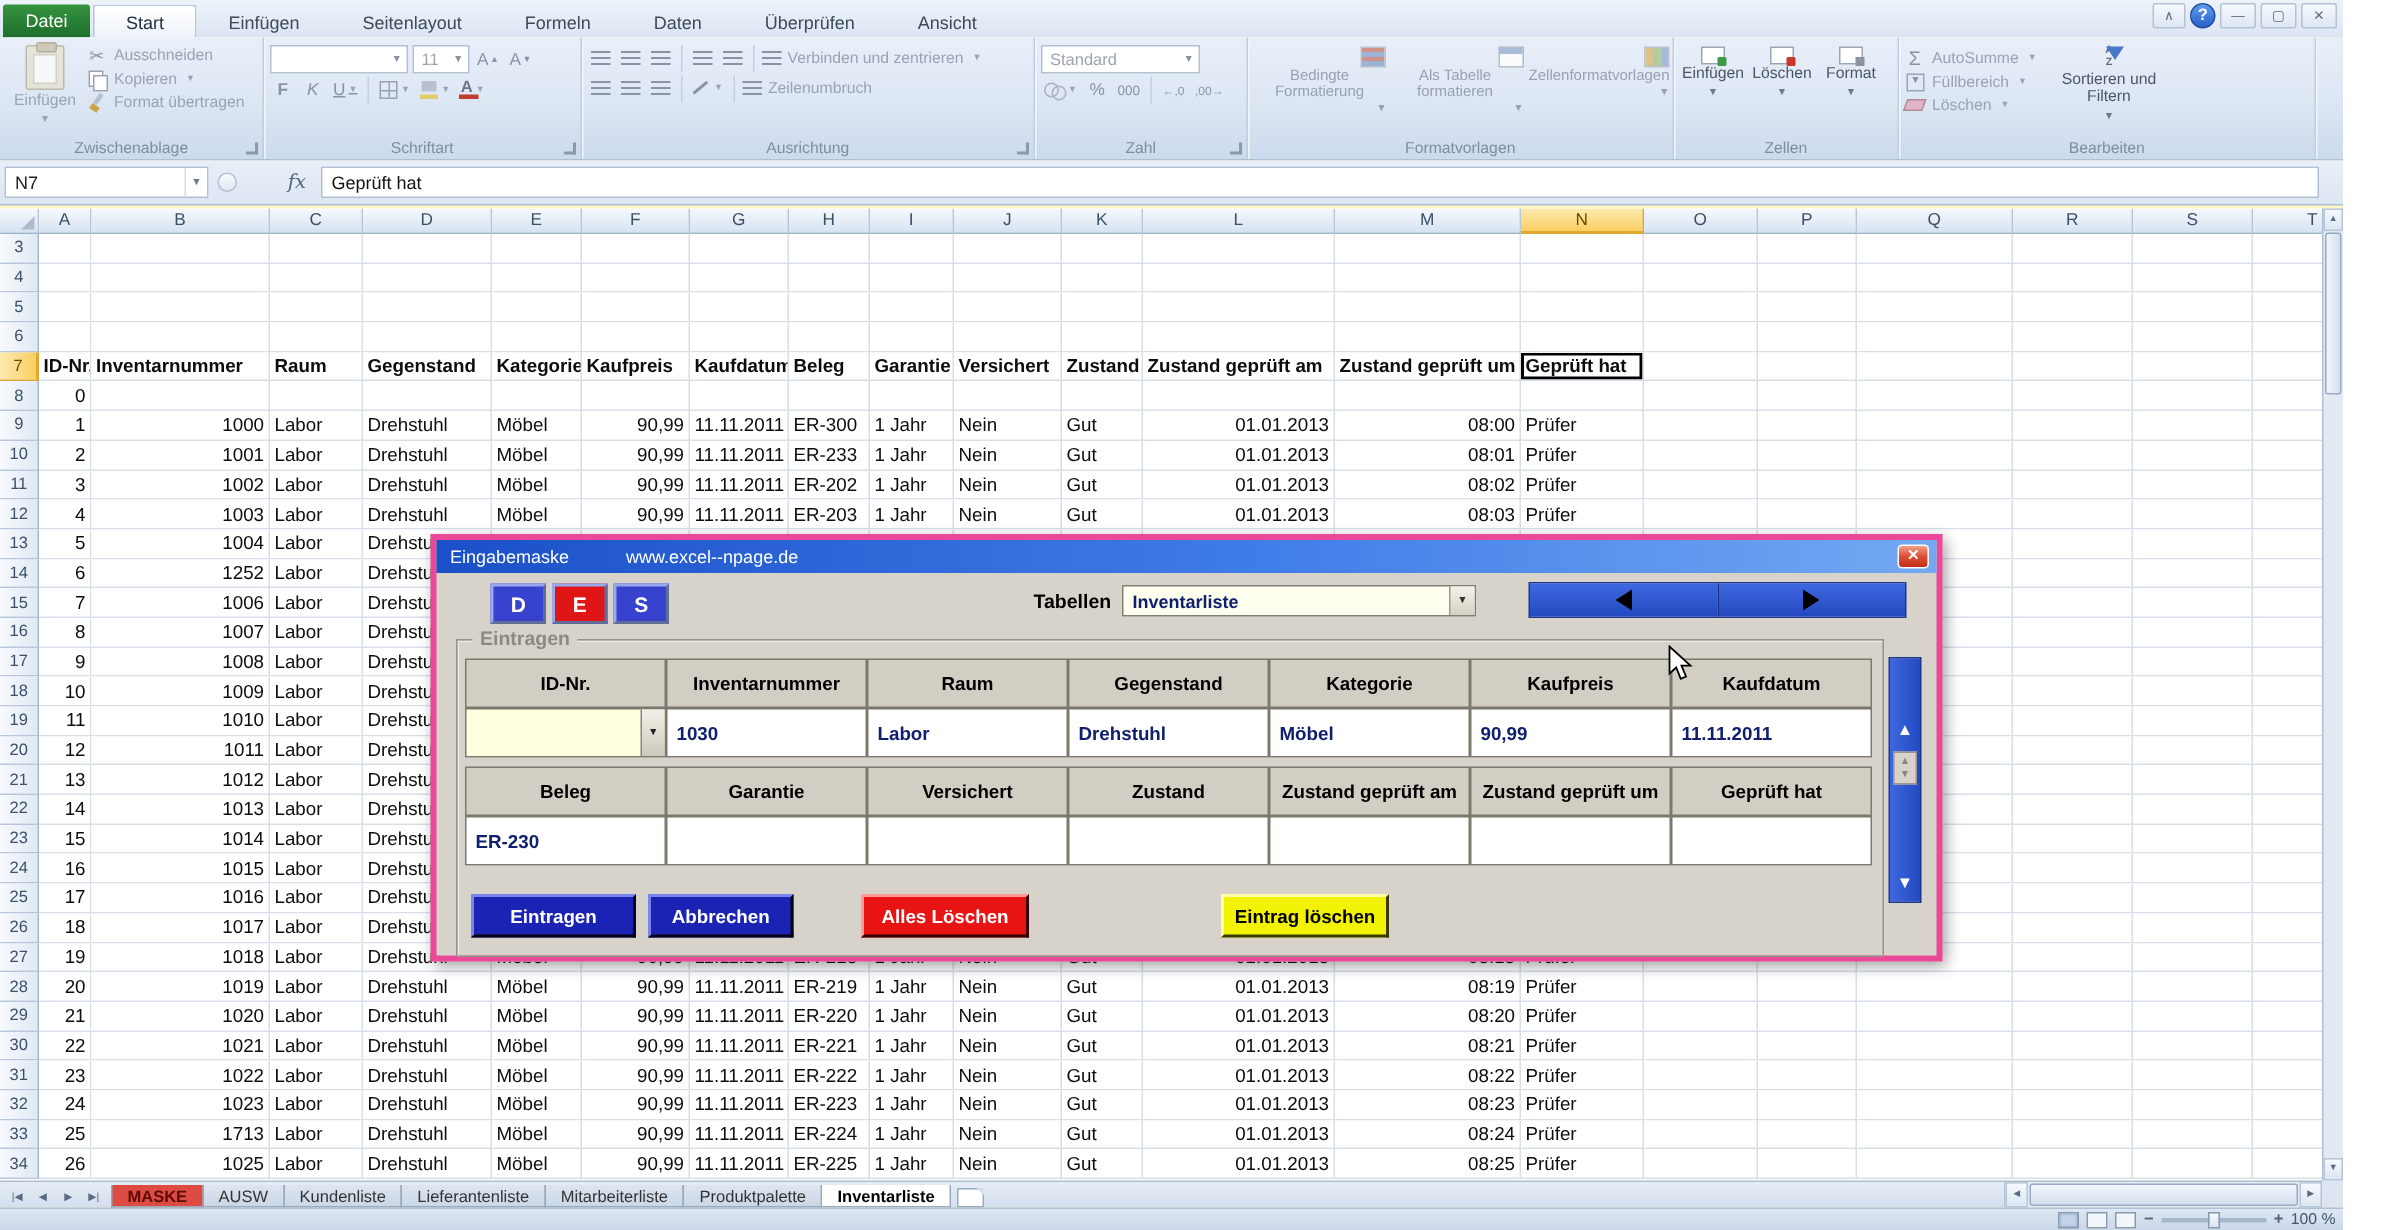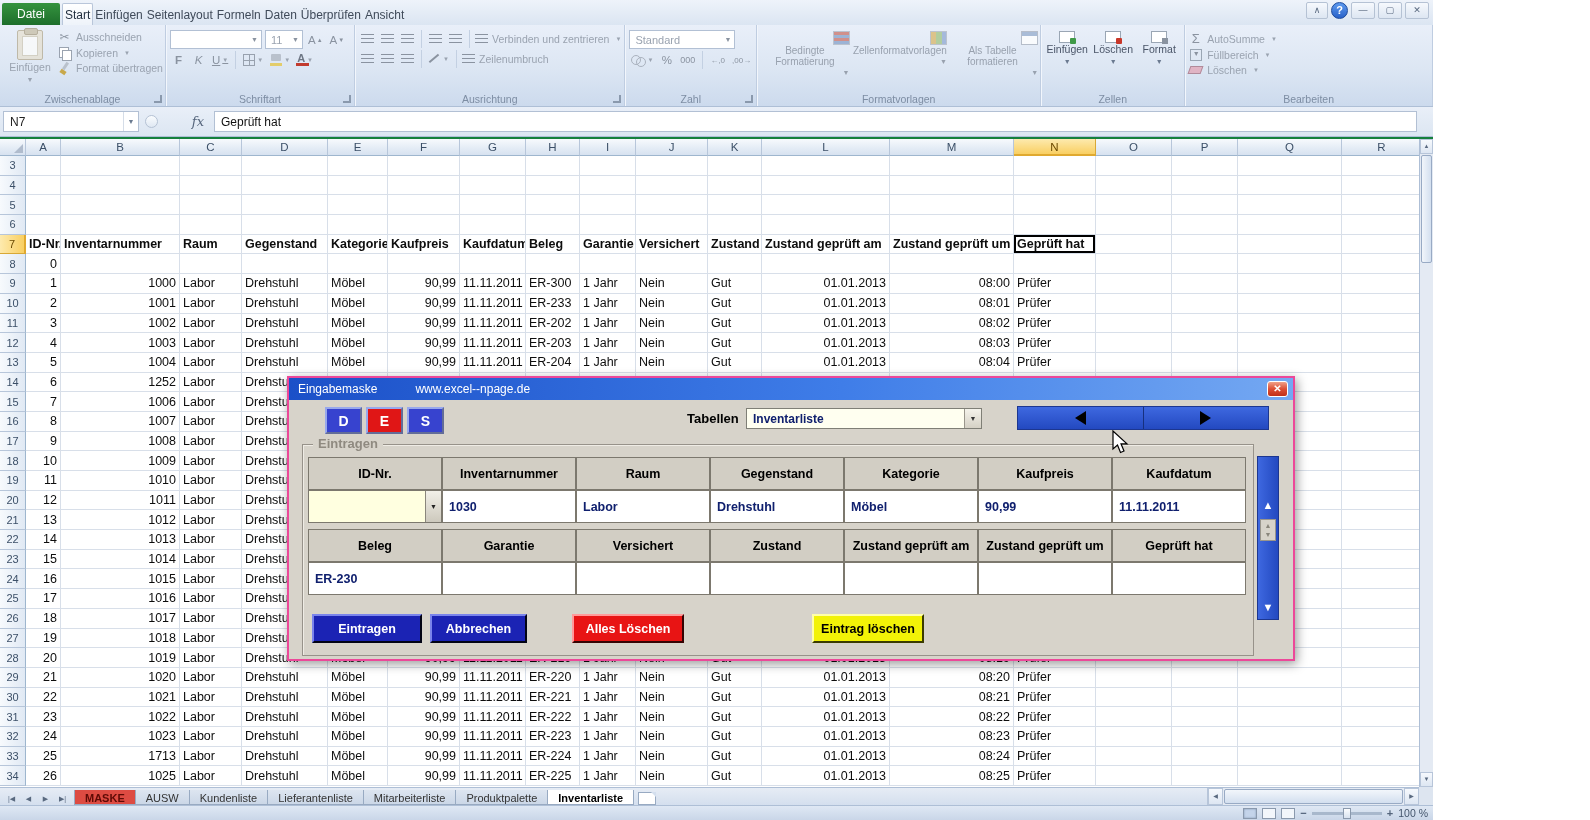--- a/index.html
+++ b/index.html
@@ -1,22 +1,22 @@
 <!DOCTYPE html>
 <html><head>
 <meta charset="utf-8">
 <style>
   *{margin:0;padding:0;box-sizing:border-box}
   html,body{width:1590px;height:820px;overflow:hidden}
   body{font-family:"Liberation Sans",sans-serif;user-select:none}
-  .app{position:absolute;top:0;left:0;width:1433px;height:820px;background:#15803d;overflow:hidden}
+  .app{position:absolute;top:0;left:0;width:1562px;height:820px;background:#fef9c3;overflow:hidden}
 
   
   .tabsrow{position:absolute;top:0;left:0;right:0;height:25px;background:linear-gradient(#eef3fa,#dbe5f2);display:flex;align-items:flex-end;padding-left:2px}
-  .tab{padding:4px 2px 3px;font-size:12px;color:#3f4a59;white-space:nowrap}
+  .tab{padding:4px 21px 3px;font-size:12px;color:#3f4a59;white-space:nowrap}
   .tab.active{background:linear-gradient(#ffffff,#eef3fa);border:1px solid #b9c6da;border-bottom:none;border-radius:2px 2px 0 0;color:#1f2c3c}
   .tab.file{background:linear-gradient(#35933f,#1d6e2b);color:#fff;border-radius:2px 2px 0 0;margin-right:2px;padding:4px 15px 4px}
   .winbtns{position:absolute;top:2px;right:4px;display:flex;gap:3px;align-items:center}
   .chromebtn{height:17px;min-width:24px;background:linear-gradient(#f6f9fd,#dde6f2);border:1px solid #b5c2d4;border-radius:2px;color:#5a6a80;font-size:9px;text-align:center;line-height:15px}
   .helpbtn{width:17px;height:17px;min-width:17px;border-radius:50%;background:linear-gradient(#5c9af0,#2a62c8);color:#fff;font-weight:bold;font-size:11px;border:1px solid #1d4a9c}
 
   
   .ribbon{position:absolute;top:25px;left:0;right:0;height:82px;background:linear-gradient(#e9eff9,#dce6f3 55%,#ccdaed);border-bottom:1px solid #aebfd6;display:flex}
   .rgroup{position:relative;height:100%;border-right:1px solid #bfcde1;box-shadow:1px 0 0 #f2f6fc;padding:3px 2px 15px 3px}
   .rg-label{position:absolute;left:0;right:0;bottom:1px;text-align:center;font-size:10.5px;color:#7d8da3}
@@ -130,21 +130,21 @@
   
   .statusbar{position:absolute;left:0;right:0;top:805px;height:15px;background:linear-gradient(#dfe8f4,#c9d6e8);border-top:1px solid #aebfd6;display:flex;align-items:center;font-size:10.5px;color:#44556c}
   .sbright{margin-left:auto;display:flex;align-items:center;gap:5px;padding-right:5px}
   .vbtn{width:14px;height:11px;border:1px solid #8a99ad;background:#f2f6fb}
   .vbtn.active{background:#c4d4ea;box-shadow:inset 0 0 2px #7a90ad}
   .zoomtrack{width:70px;height:3px;background:#a8b8cc;position:relative}
   .zoomthumb{position:absolute;left:31px;top:-4px;width:8px;height:11px;background:linear-gradient(#fafcfe,#d8e2ef);border:1px solid #8a99ad}
   .zglyph{font-size:11px;color:#55657c;font-weight:bold}
 
   
-  .dialog{position:absolute;left:287px;top:376px;width:1008px;height:285px;background:#d7d3ca;border:2px solid #ec4899;box-shadow:2px 3px 10px rgba(0,0,0,.4);z-index:50}
+  .dialog{position:absolute;left:287px;top:356px;width:1008px;height:285px;background:#d7d3ca;border:4px solid #ec4899;box-shadow:2px 3px 10px rgba(0,0,0,.4);z-index:50}
   .dlg-title{height:22px;background:linear-gradient(90deg,#1b50c8,#3f7de8 55%,#74a8f2);display:flex;align-items:center;color:#fff;font-size:12px;padding-left:9px}
   .dlg-title .t2{margin-left:38px}
   .dlg-close{position:absolute;right:5px;top:3px;width:21px;height:16px;background:linear-gradient(#f0a088,#dd4f35 50%,#c03018);border:1px solid #fff;border-radius:3px;color:#fff;text-align:center;line-height:14px;font-size:10px;font-weight:bold}
   .des{position:absolute;left:36px;top:29px;display:flex;gap:4px}
   .desbtn{width:37px;height:27px;color:#fff;font-weight:bold;font-size:14px;text-align:center;line-height:24px;border:2px outset #98a8ec}
   .tabellen-label{position:absolute;left:398px;top:33px;font-weight:bold;font-size:13px;color:#000}
   .tabellen-combo{position:absolute;left:457px;top:30px;width:236px;height:21px;background:#fffff0;border:1px solid #7f7f76;display:flex;align-items:center}
   .tabellen-combo .cv{flex:1;padding-left:6px;font-size:12px;font-weight:bold;color:#10206e}
   .tcbtn{width:17px;height:100%;background:linear-gradient(#f4f2ea,#d5d1c5);border-left:1px solid #9a968c;text-align:center;font-size:7px;line-height:19px;color:#333}
   .navbar{position:absolute;left:728px;top:28px;width:252px;height:24px;display:flex;border:1px solid #1c3690}
@@ -342,28 +342,28 @@
       <div class="rg-label"><span>Zahl</span></div>
       <span class="launcher"></span>
     </div>
 
     <div class="rgroup" style="width:284px;display:flex">
       <div class="stylebtn">
         <span class="ico-cond"></span>
         <span>Bedingte Formatierung</span>
         <span class="dd" style="font-size:7px">▼</span>
       </div>
+      <div class="stylebtn" style="width:92px">
+        <span class="ico-table"></span>
+        <span>Als Tabelle formatieren</span>
+        <span class="dd" style="font-size:7px">▼</span>
+      </div>
       <div class="stylebtn" style="width:98px">
         <span class="ico-styles"></span>
         <span>Zellenformatvorlagen</span>
-        <span class="dd" style="font-size:7px">▼</span>
-      </div>
-      <div class="stylebtn" style="width:92px">
-        <span class="ico-table"></span>
-        <span>Als Tabelle formatieren</span>
         <span class="dd" style="font-size:7px">▼</span>
       </div>
       <div class="rg-label"><span>Formatvorlagen</span></div>
     </div>
 
     <div class="rgroup" style="width:150px;display:flex">
       <div class="cellbtn">
         <span class="ico-cells green"></span>
         <span>Einfügen</span>
         <span class="dd" style="font-size:7px;color:#6a7a90">▼</span>
@@ -395,20 +395,25 @@
             <span>Füllbereich</span>
             <span class="dda">▼</span>
           </div>
         <div class="sbtn">
             <span class="sico">
               <span class="ico-eraser"></span>
             </span>
             <span>Löschen</span>
             <span class="dda">▼</span>
           </div>
+      </div>
+      <div class="editbig">
+        <span class="ico-sort">A<br>Z</span>
+        <span>Sortieren und Filtern</span>
+        <span class="dd" style="font-size:7px;color:#6a7a90">▼</span>
       </div>
       <div class="rg-label"><span>Bearbeiten</span></div>
     </div>
   </div>
 
   <div class="fbar">
     <div class="namebox">
       <span>N7</span>
       <span class="nbarr">▼</span>
     </div>

